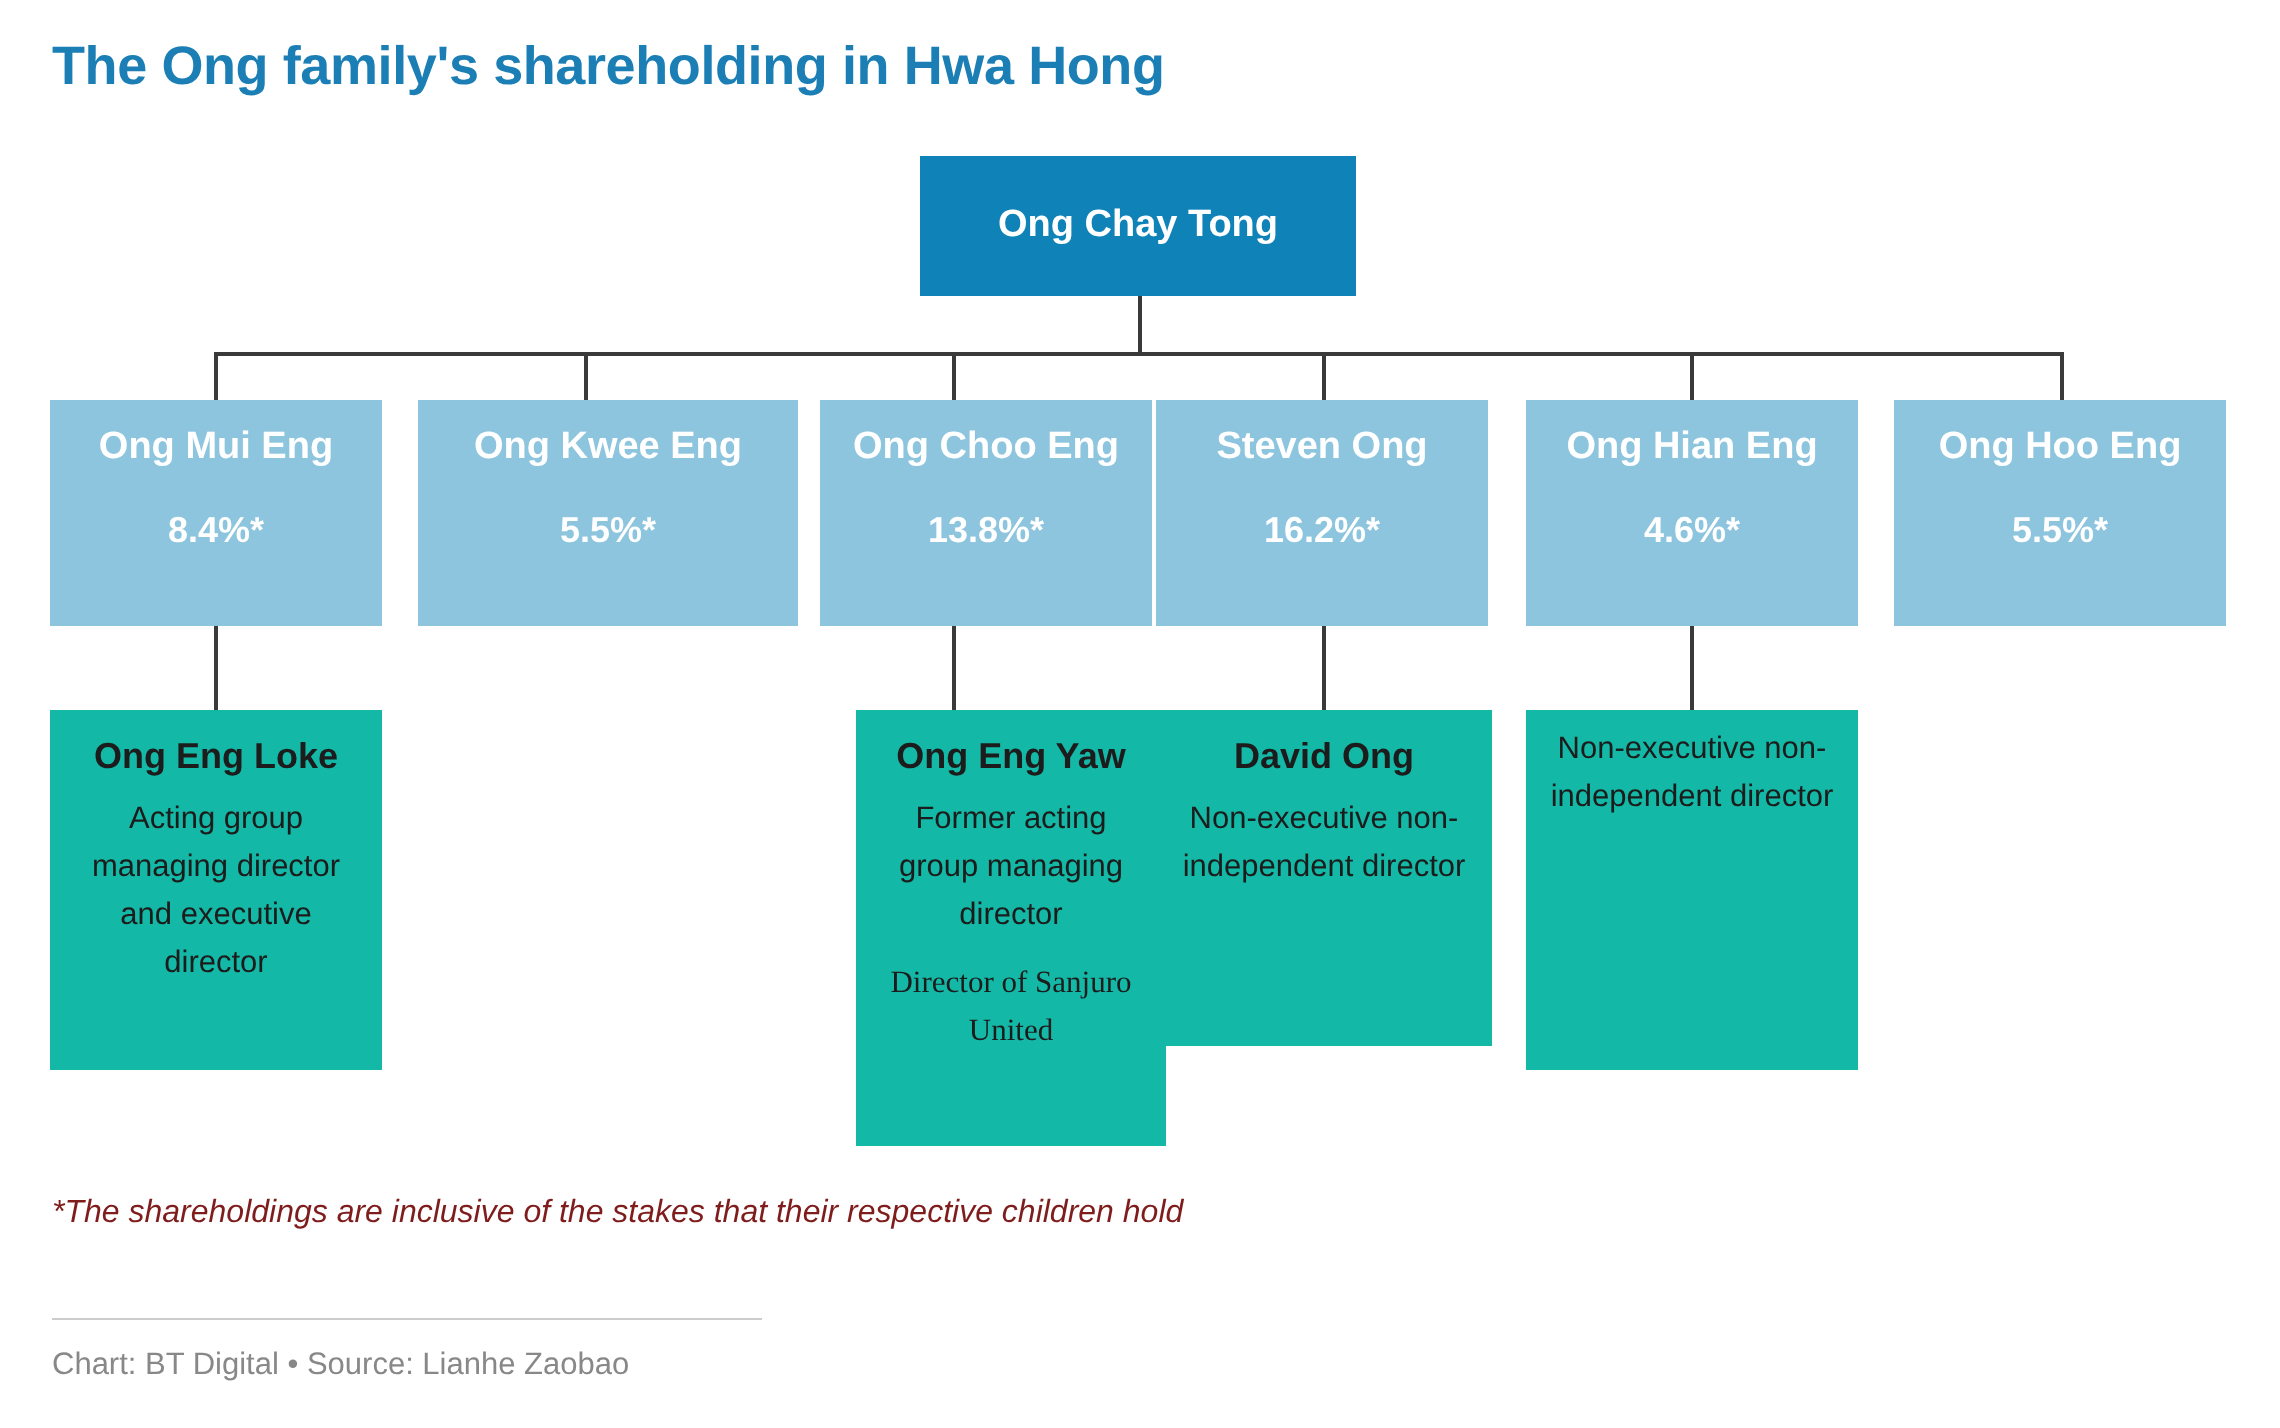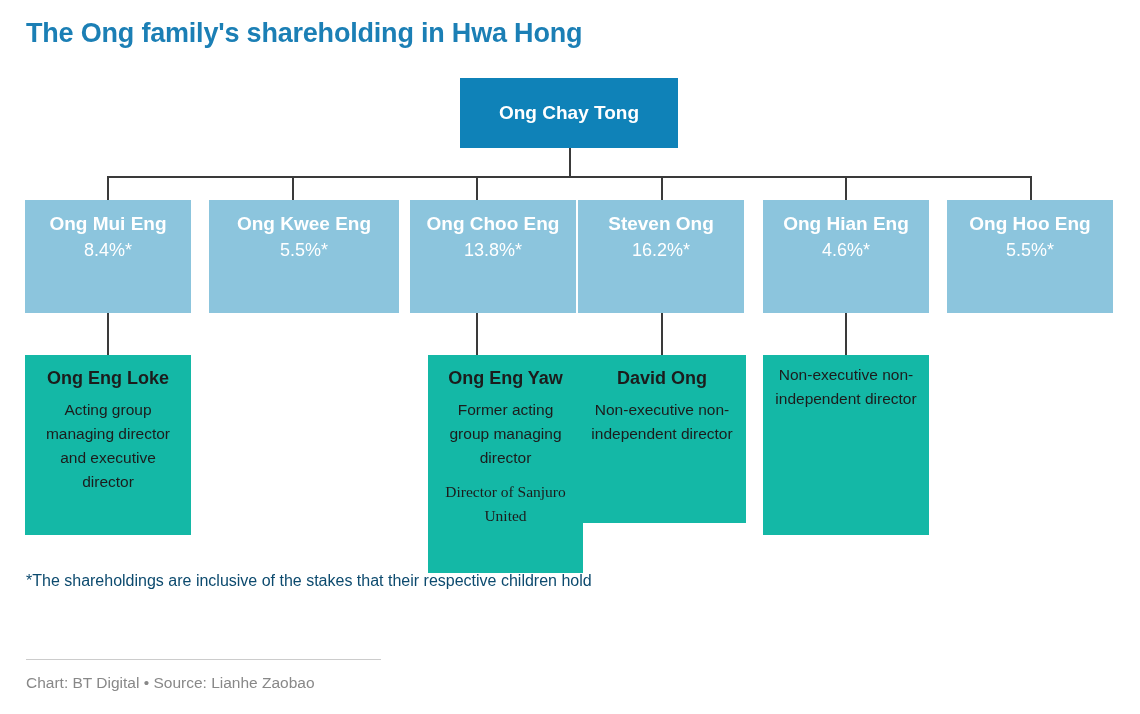--- a/index.html
+++ b/index.html
@@ -56,30 +56,31 @@
     color: #ffffff;
     font-size: 19px;
     font-weight: bold;
     justify-content: center;
   }
 
   
   .node-l2 {
     background: #8cc5dd;
     color: #ffffff;
+    gap: 15px;
   }
   .node-l2 .nm {
     font-size: 19px;
     font-weight: bold;
     line-height: 1.22;
     padding-top: 12px;
   }
   .node-l2 .pct {
     font-size: 18px;
-    font-weight: normal;
+    font-weight: bold;
     line-height: 1.3;
     padding-top: 4px;
   }
 
   
   .node-l3 {
     background: #14b8a6;
     color: #1c1c1c;
   }
   .node-l3 .nm {
@@ -103,23 +104,24 @@
   .hline, .vline {
     position: absolute;
     background: #3a3a3a;
   }
   .hline { height: 2px; }
   .vline { width: 2px; }
 
   .footnote {
     position: absolute;
     left: 26px;
-    top: 572px;
+    top: 598px;
     font-size: 16px;
-    color: #0c4a6e;
+    font-style: italic;
+    color: #7f1d1d;
   }
 
   .rule {
     position: absolute;
     left: 26px;
     top: 659px;
     width: 355px;
     height: 1px;
     background: #cccccc;
   }

